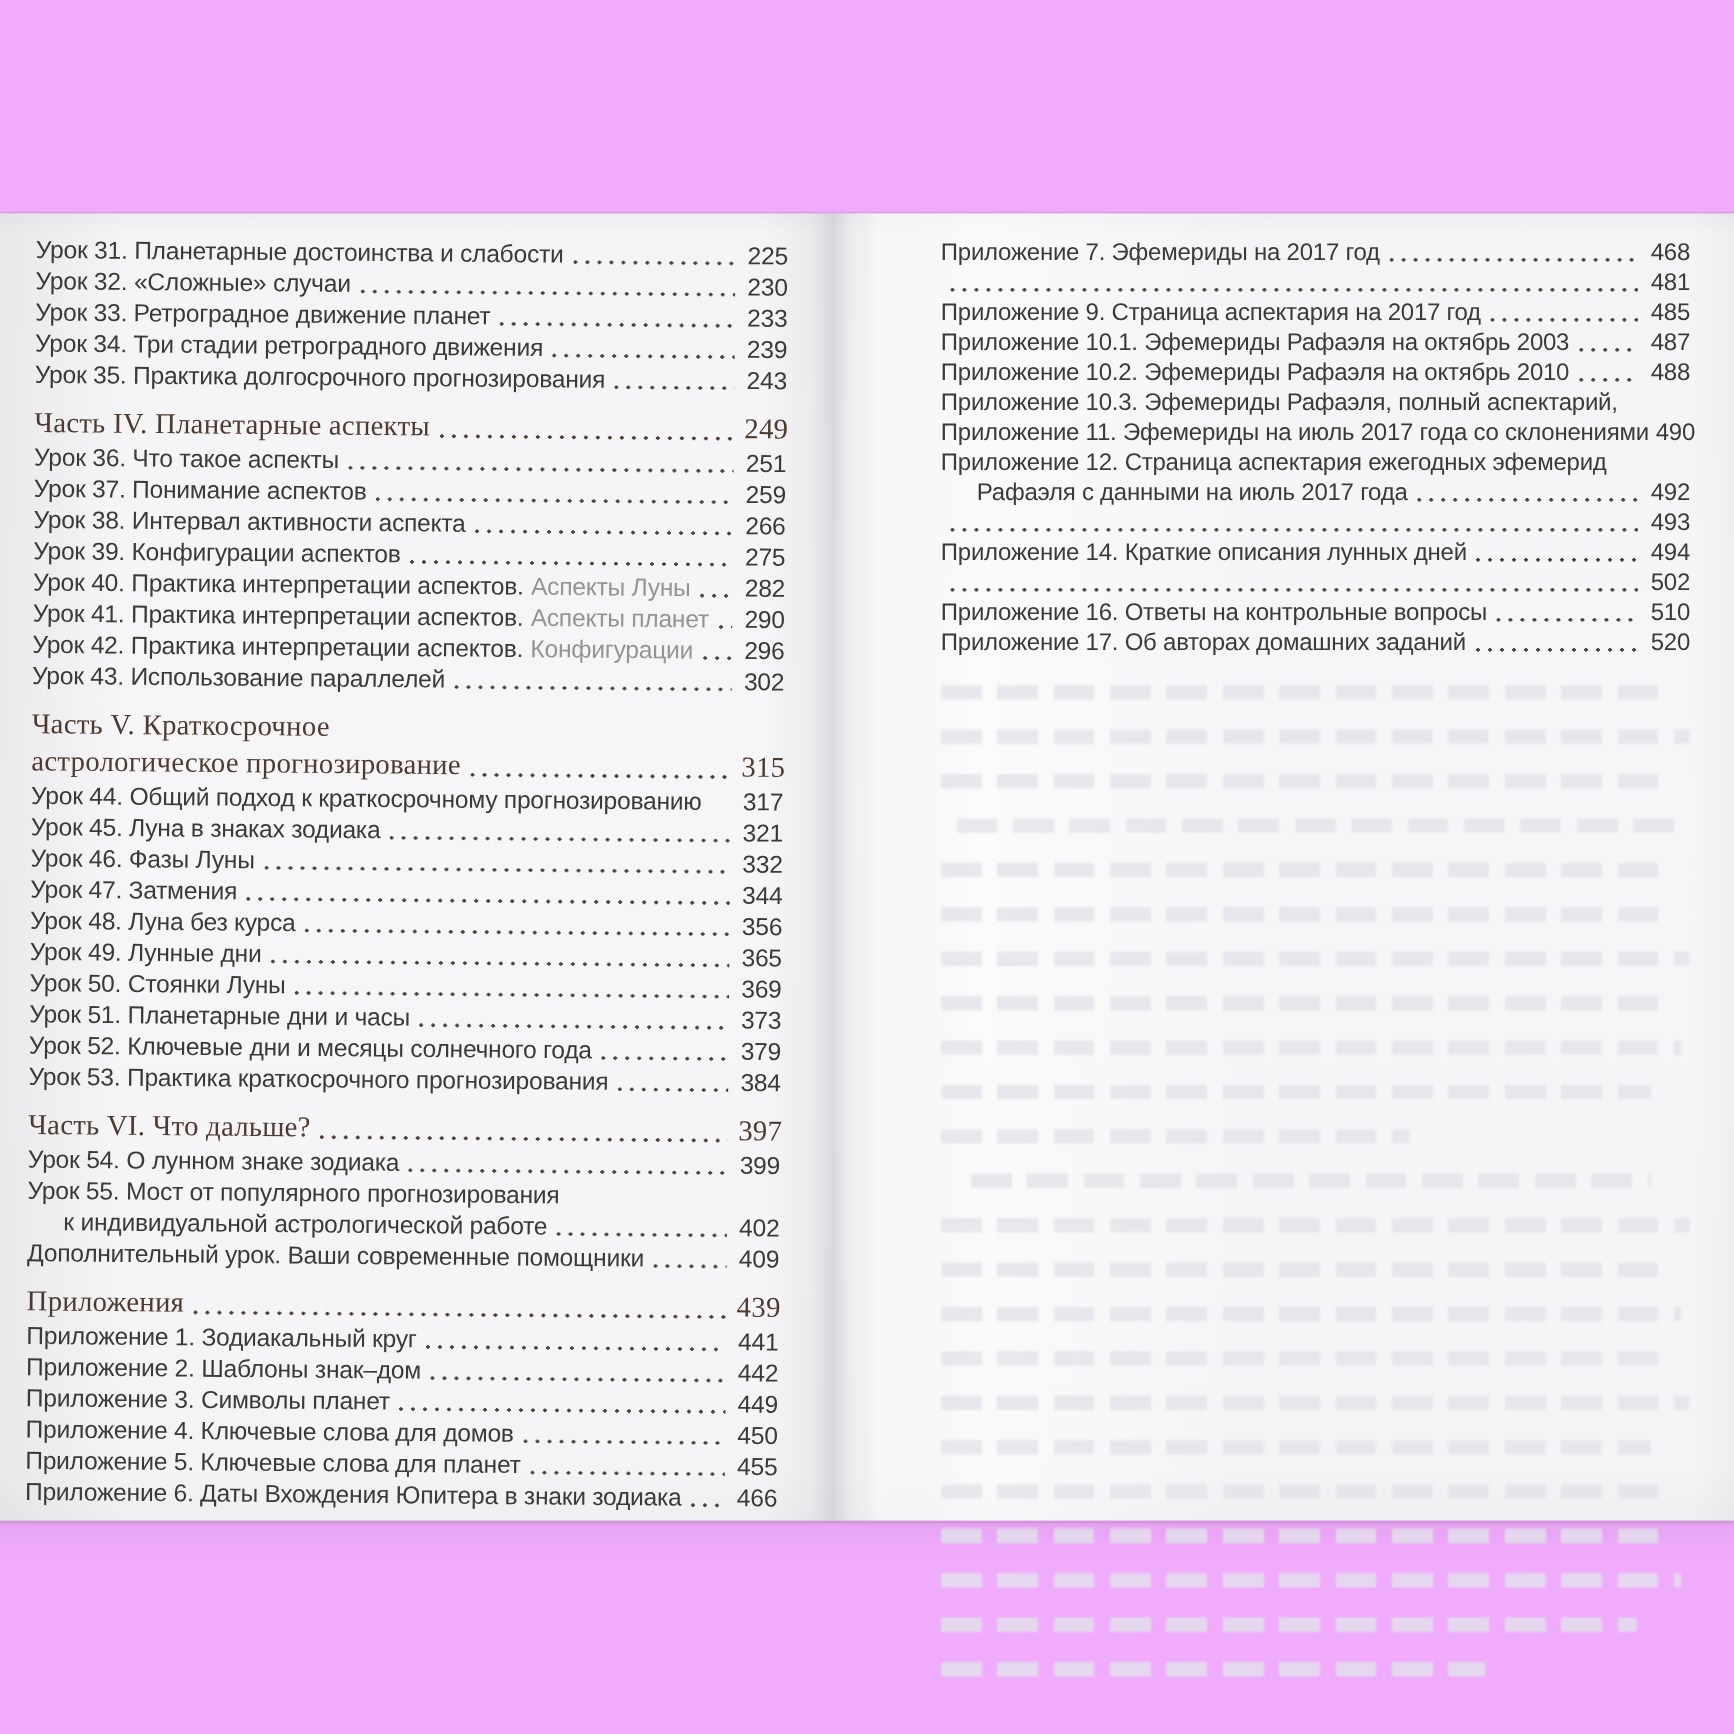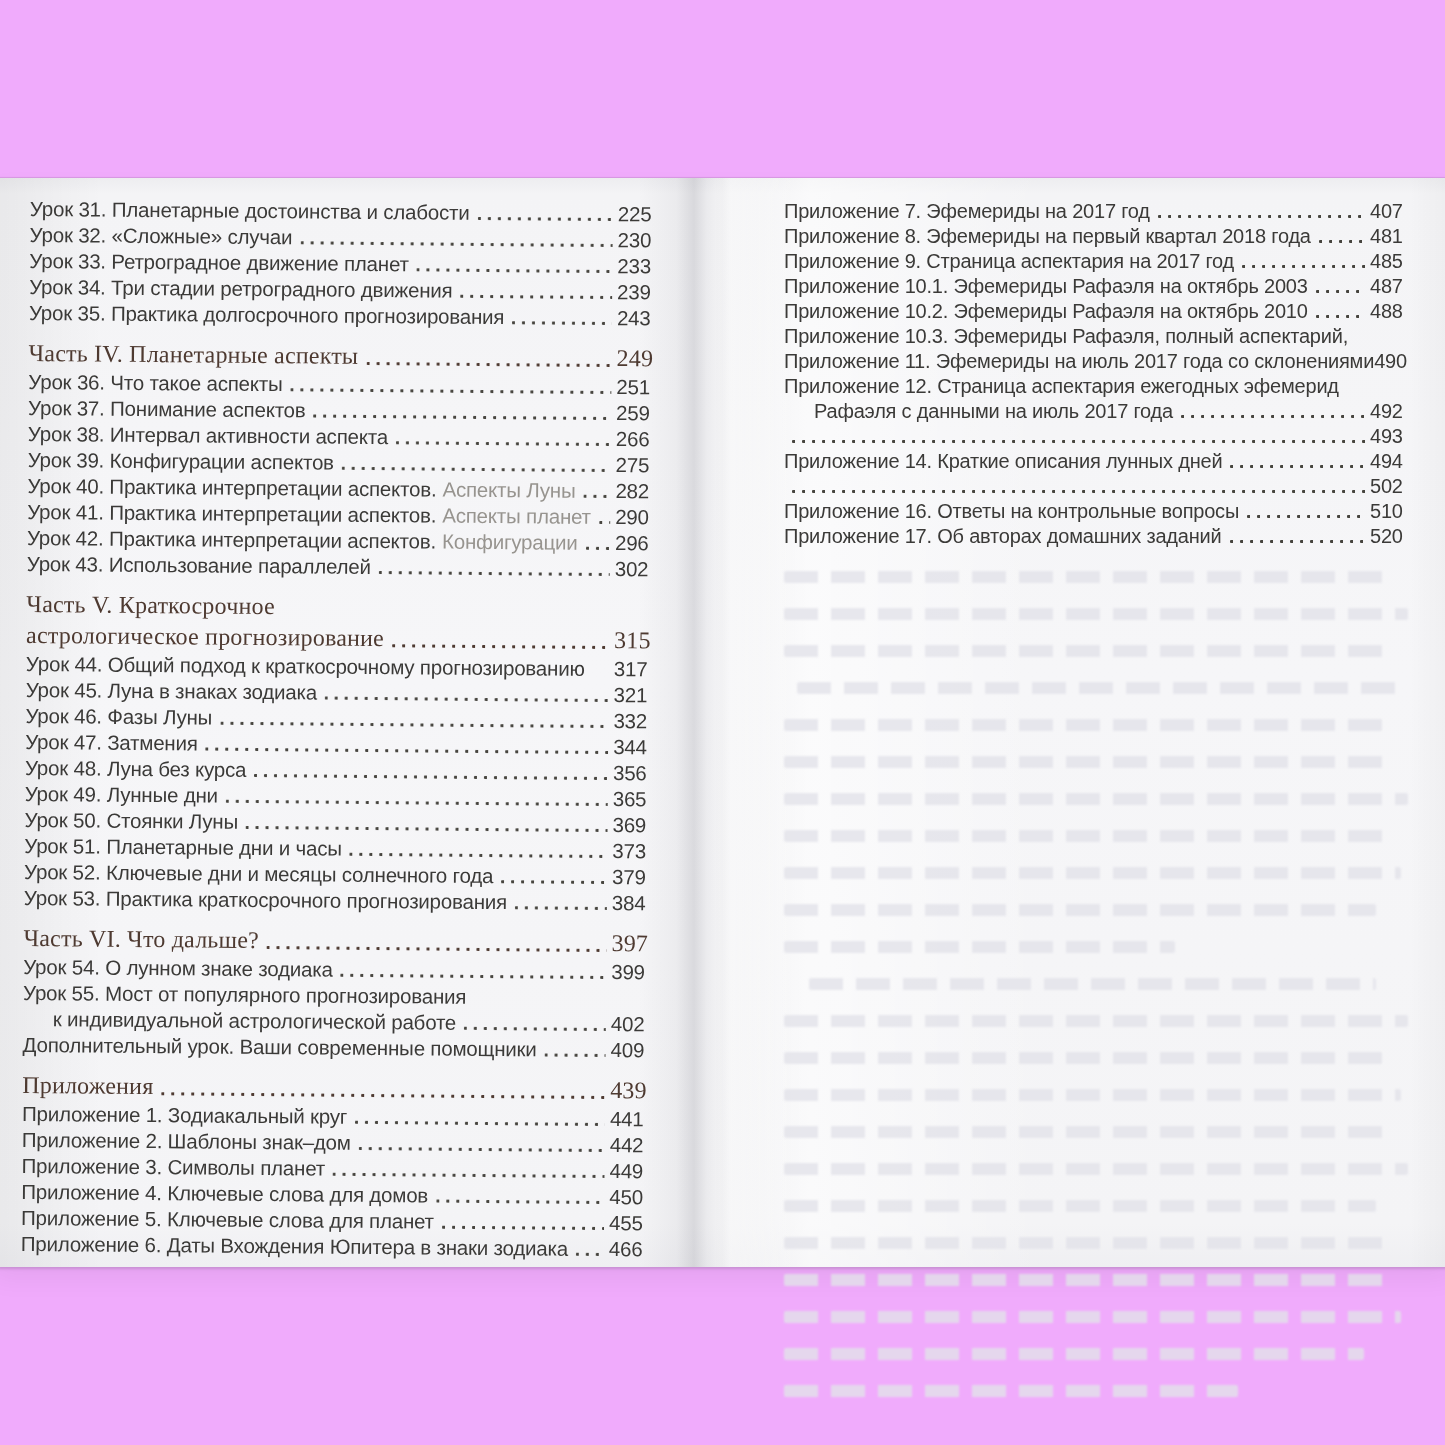--- a/index.html
+++ b/index.html
@@ -27,21 +27,21 @@
        color:#4e3a31;letter-spacing:.2px;}
   .row.gap{margin-top:12px;}
   .row.indent{padding-left:30px;}
   .t{flex:0 0 auto;}
   .muted{flex:0 0 auto;color:#97948f;padding-left:6px;}
   .dots{flex:1 1 6px;height:3px;align-self:flex-end;margin:0 5px 6px 8px;
        background-image:radial-gradient(circle at 1.6px 1.5px,#47453f 1.45px,rgba(0,0,0,0) 1.6px);
        background-size:10px 3px;background-repeat:repeat-x;}
   .part .dots{margin-bottom:7px;background-image:radial-gradient(circle at 1.6px 1.5px,#4e3a31 1.45px,rgba(0,0,0,0) 1.6px);}
   .sp{flex:1 1 6px;}
-  .num{flex:0 0 auto;min-width:44px;text-align:left;}
+  .num{flex:0 0 auto;min-width:44px;text-align:center;}
 
   
   .ghost{margin-top:22px;filter:blur(1.1px);opacity:.8;}
   .gline{height:28px;}
   .gline i{display:block;height:12px;margin-top:9px;border-radius:2px;
        background:repeating-linear-gradient(90deg,#e3e3ea 0 34px,rgba(0,0,0,0) 34px 47px);}
 </style>
 </head>
 <body>
 
@@ -239,24 +239,23 @@
           <span class="t">Приложение 6. Даты Вхождения Юпитера в знаки зодиака</span>
           <span class="dots"></span>
           <span class="num">466</span>
         </div>
       </div>
     <div class="page rightcol" id="right-page">
 
     <div class="row">
           <span class="t">Приложение 7. Эфемериды на 2017 год</span>
           <span class="dots"></span>
-          <span class="num">407</span>
-        </div>
-        <div class="row">
-          <span class="t">Приложение 8. Эфемериды на первый квартал 2018 года</span>
+          <span class="num">468</span>
+        </div>
+        <div class="row">
           <span class="dots"></span>
           <span class="num">481</span>
         </div>
         <div class="row">
           <span class="t">Приложение 9. Страница аспектария на 2017 год</span>
           <span class="dots"></span>
           <span class="num">485</span>
         </div>
         <div class="row">
           <span class="t">Приложение 10.1. Эфемериды Рафаэля на октябрь 2003</span>

